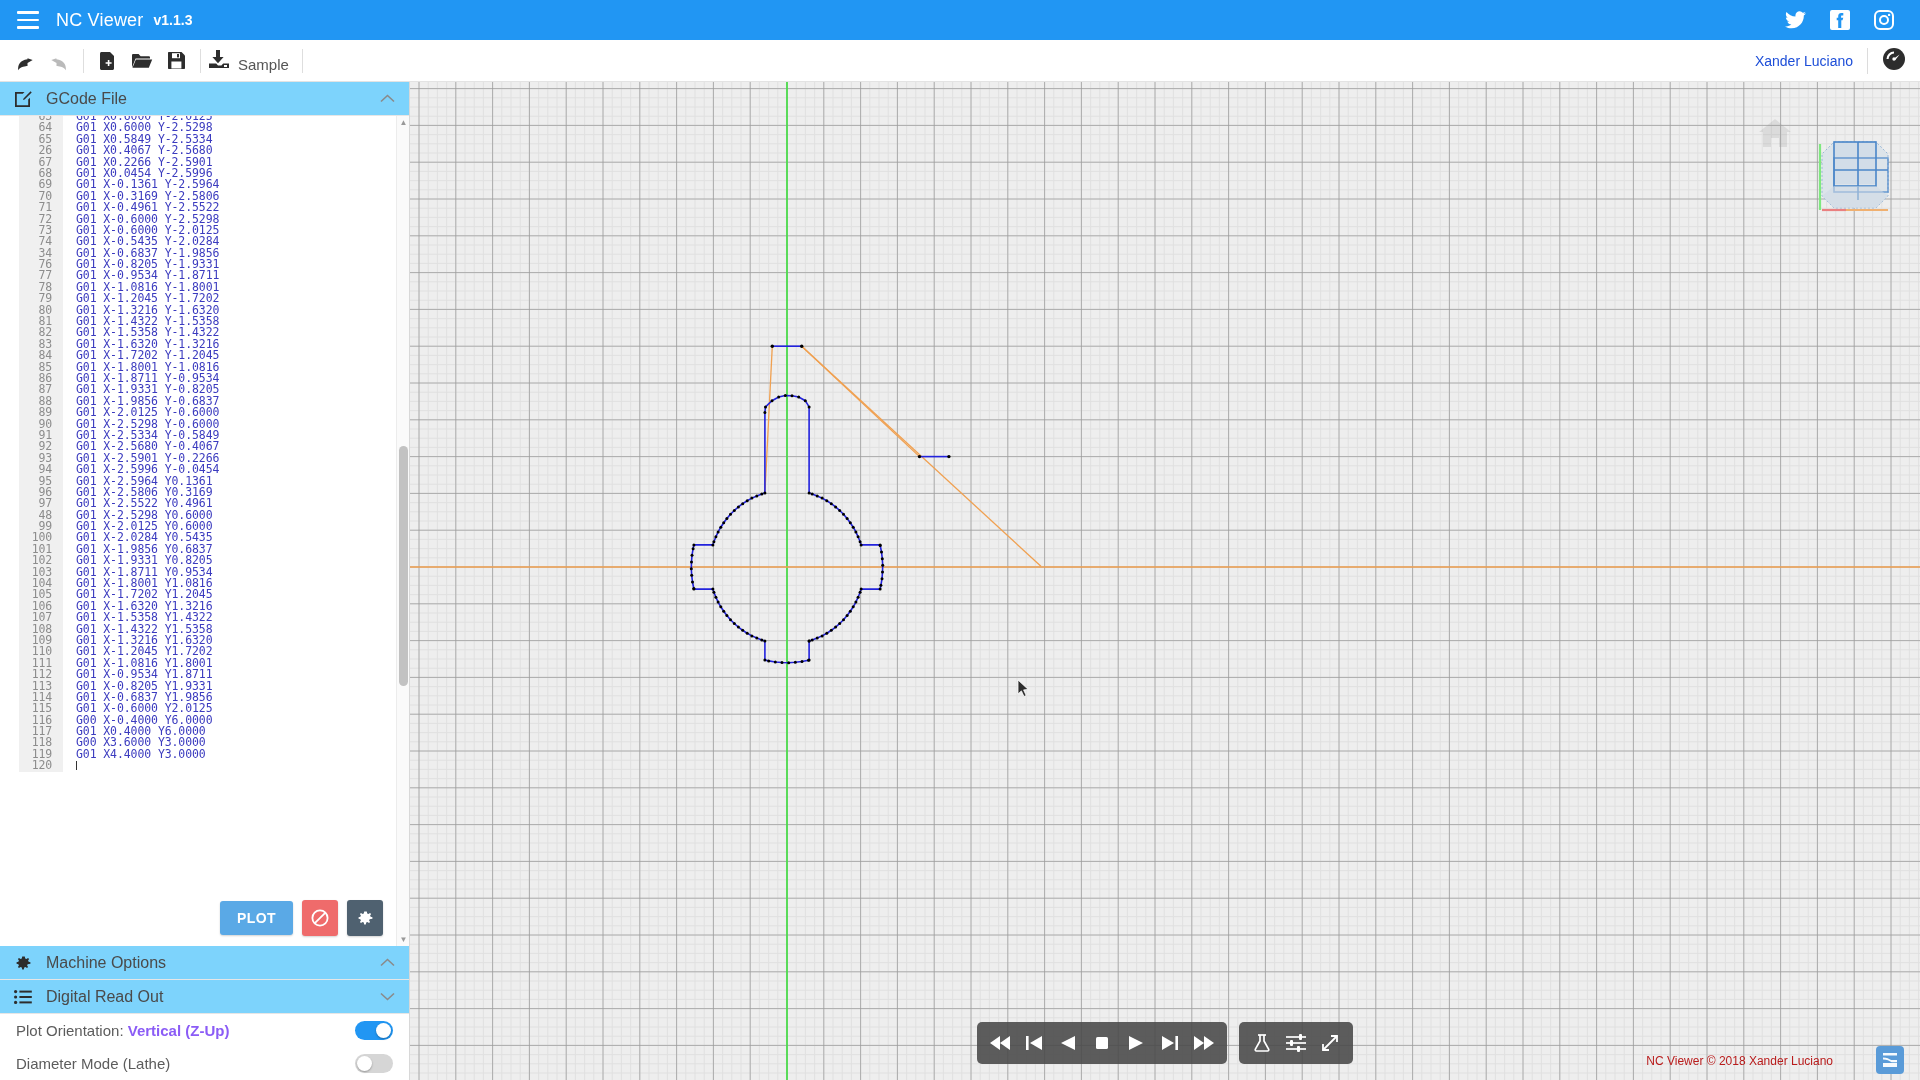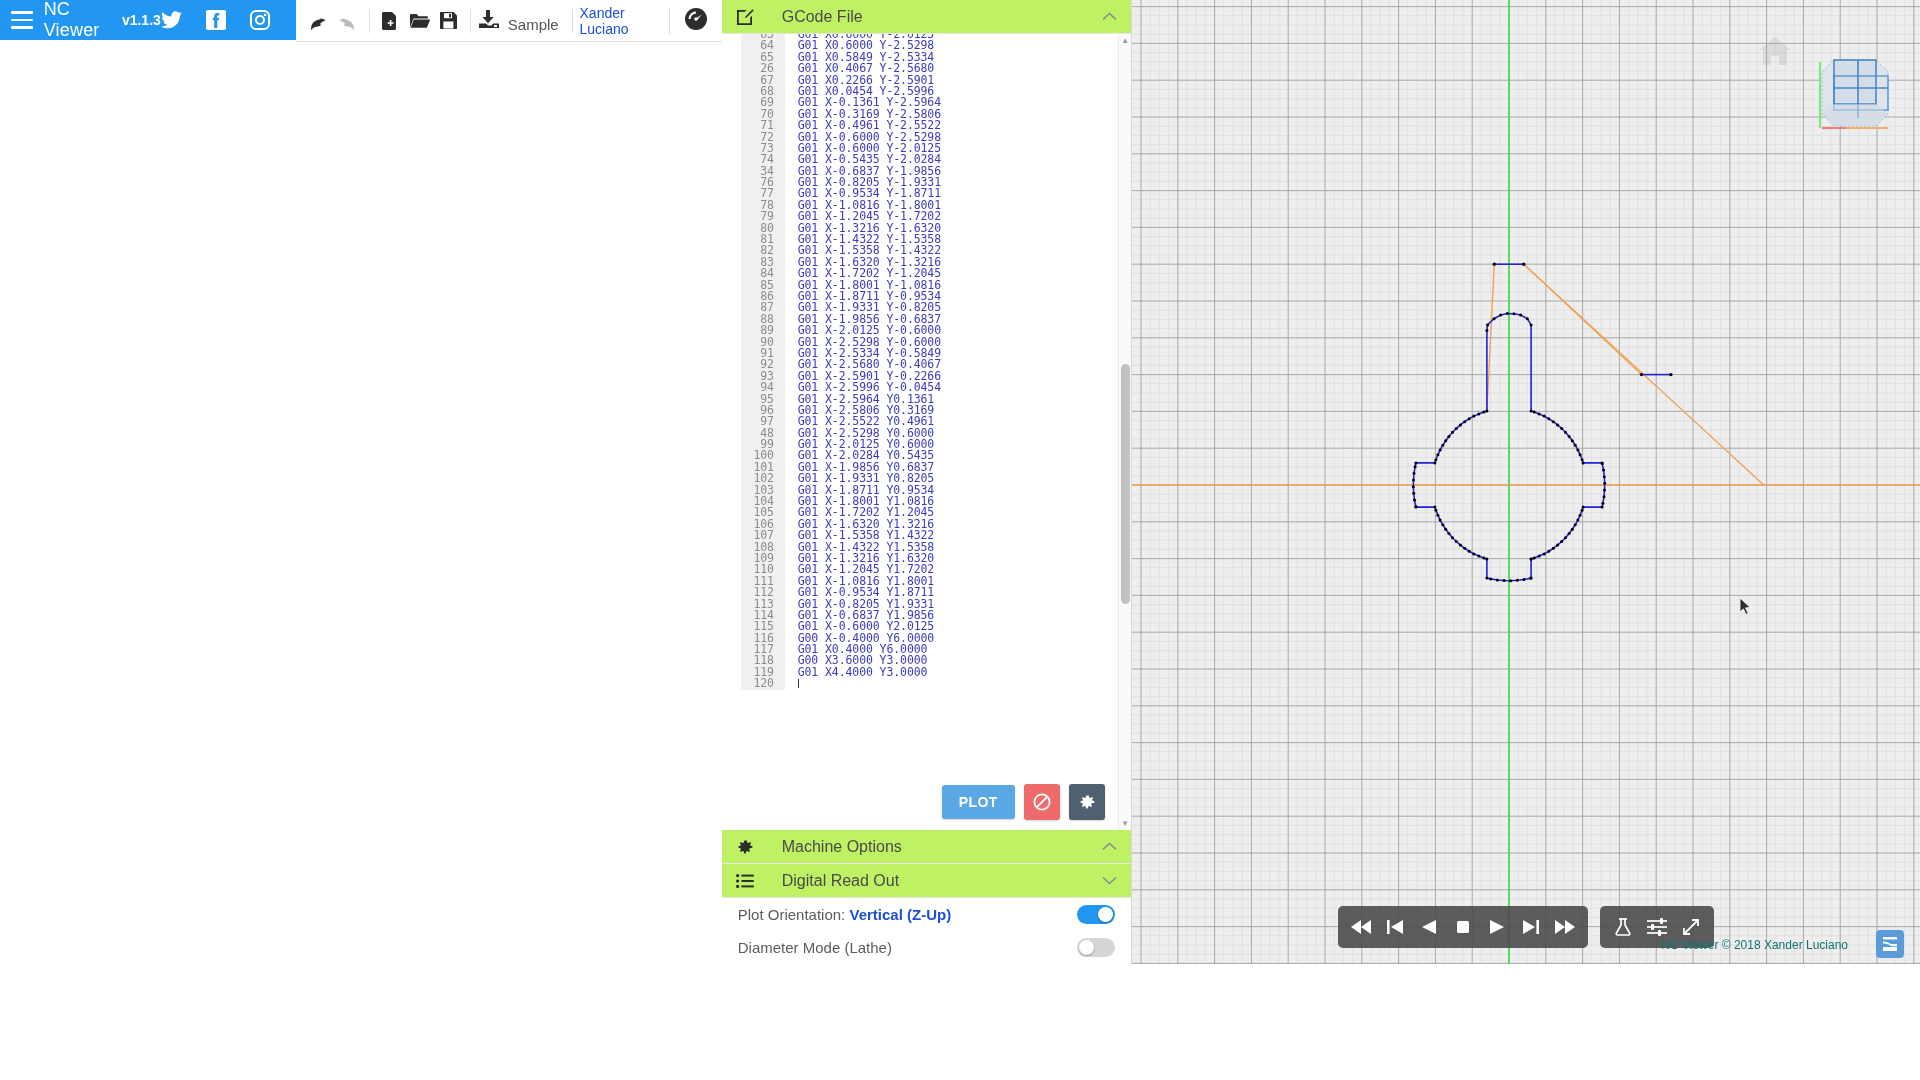--- a/index.html
+++ b/index.html
@@ -1,21 +1,21 @@
 <!DOCTYPE html>
 <html><head>
 <meta charset="utf-8">
 <style>
   * { box-sizing: border-box; margin: 0; padding: 0; }
   html, body {
     width: 1920px; height: 1080px;
     font-family: "Liberation Sans", sans-serif;
     overflow: hidden; background: #fff;
   }
-  #app { position: relative; width: 1920px; height: 964px; display: flex; flex-direction: row; }
+  #app { position: relative; width: 1920px; height: 1080px; display: flex; flex-direction: column; }
 
   
   .titlebar {
     height: 40px; background: #2196f3; color: #fff;
     display: flex; align-items: center; flex: 0 0 40px;
   }
   .hamburger { width: 56px; display:flex; flex-direction:column; justify-content:center; align-items:center; gap:5px; cursor:pointer; height:40px; }
   .hamburger span { display:block; width:22px; height:2.5px; background:#fff; border-radius:1px; }
   .app-title { font-size: 18px; font-weight: 400; letter-spacing: .2px; }
   .app-version { font-size: 14px; font-weight: 700; margin-left: 10px; }
@@ -38,22 +38,22 @@
   .user-name { font-size: 14px; color: #1d4ed8; }
   .user-div { width:1px; height:26px; background:#dcdcdc; }
 
   
   .body { flex: 1; display: flex; min-height: 0; }
   .sidebar { width: 410px; flex: 0 0 410px; border-right: 1px solid #d8d8d8; display:flex; flex-direction:column; background:#fff; min-height:0; }
   .canvas-wrap { flex: 1; position: relative; background: #eeeeee; overflow: hidden; }
 
   
   .panel-head {
-    height: 34px; display: flex; align-items: center; gap: 28px;
-    padding: 0 14px; border-bottom: 1px solid #e6e6e6; cursor: pointer; background:#bef264;
+    height: 34px; display: flex; align-items: center; gap: 14px;
+    padding: 0 14px; border-bottom: 1px solid #e6e6e6; cursor: pointer; background:#7dd3fc;
   }
   .panel-head .ptitle { font-size: 16px; color: #4a4a4a; font-weight: 400; }
   .panel-head .picon { width:18px; display:flex; align-items:center; justify-content:center; color:#333; }
   .panel-head .chev { margin-left:auto; color:#888; font-size: 13px; }
 
   
   .editor { position: relative; flex: 1; min-height: 0; background: #fff; overflow: hidden; }
   .code-scroll { position:absolute; inset:0 14px 0 0; overflow:hidden; }
   .code-table { font-family: "DejaVu Sans Mono", monospace; font-size: 11.5px; line-height: 11.4px; }
   .code-row { display: flex; height: 11.4px; white-space: pre; }
@@ -69,42 +69,42 @@
   .btn-plot { background:#5aa9e6; color:#fff; border:none; border-radius:3px; padding:9px 17px;
               font-size:14px; font-weight:700; letter-spacing:.4px; cursor:pointer; box-shadow:0 1px 2px rgba(0,0,0,.18); }
   .btn-stop { background:#ef6b6b; color:#fff; border:none; border-radius:3px; width:36px; height:36px;
               display:flex; align-items:center; justify-content:center; cursor:pointer; box-shadow:0 1px 2px rgba(0,0,0,.18); }
   .btn-gear { background:#4f6170; color:#fff; border:none; border-radius:3px; width:36px; height:36px;
               display:flex; align-items:center; justify-content:center; cursor:pointer; box-shadow:0 1px 2px rgba(0,0,0,.18); }
 
   
   .opt-row { display:flex; align-items:center; padding: 7px 16px; gap: 12px; }
   .opt-label { font-size: 15px; color: #5c5c5c; }
-  .opt-label b { color:#1d4ed8; font-weight:700; }
+  .opt-label b { color:#8b5cf6; font-weight:700; }
   .opt-spacer { flex: 1; }
   .switch { width: 38px; height: 19px; border-radius: 10px; position: relative; cursor: pointer; flex:0 0 38px; }
   .switch.on { background: #2196f3; }
   .switch.off { background: #d6d6d6; }
   .switch .knob { position:absolute; top:2px; width:15px; height:15px; border-radius:50%; background:#fff; box-shadow:0 1px 2px rgba(0,0,0,.3); }
   .switch.on .knob { right: 2px; }
   .switch.off .knob { left: 2px; }
 
   
   .grid-bg { position:absolute; inset:0; }
   .plot-svg { position:absolute; inset:0; }
   .home-icon { position:absolute; top: 36px; right: 128px; opacity:.22; }
   .viewcube { position:absolute; top: 50px; right: 22px; width: 86px; height: 86px; }
 
   .playbar {
     position: absolute; left: 50%; transform: translateX(-50%); bottom: 16px;
     display: flex; align-items: center; gap: 12px;
   }
   .pbgroup { background: rgba(72,72,72,.88); border-radius: 5px; display:flex; align-items:center; padding: 6px 8px; gap: 4px; }
   .pbtn { width: 30px; height: 30px; display:flex; align-items:center; justify-content:center; cursor:pointer; }
-  .watermark { position:absolute; right: 72px; bottom: 12px; font-size: 12px; color: #0f766e; }
+  .watermark { position:absolute; right: 87px; bottom: 12px; font-size: 12px; color: #b91c1c; }
   .wm-logo { position:absolute; right: 16px; bottom: 6px; width: 28px; height: 28px; background:#5a9bd8; border-radius:4px;
              display:flex; align-items:center; justify-content:center; }
   .cursor-arrow { position: absolute; left: 607px; top: 597px; }
 </style>
 </head>
 <body>
 
 <div id="app">
 
   <div class="titlebar">

